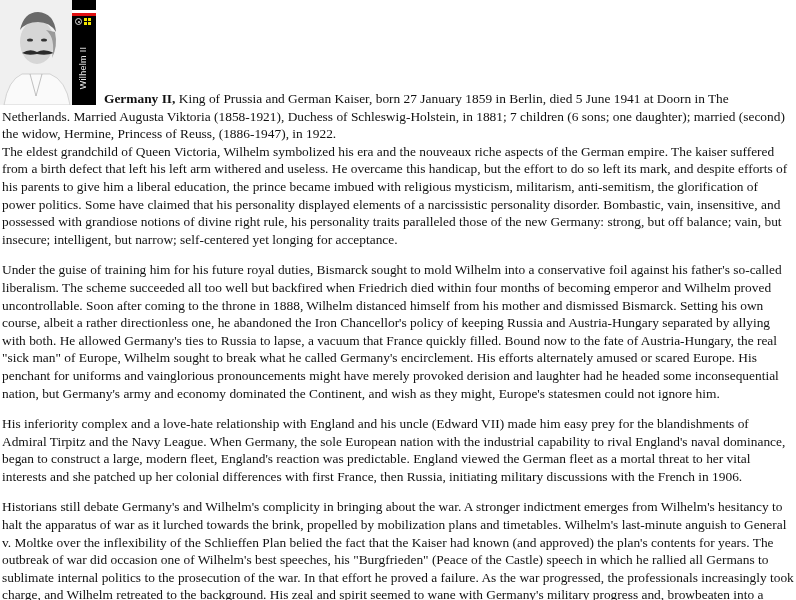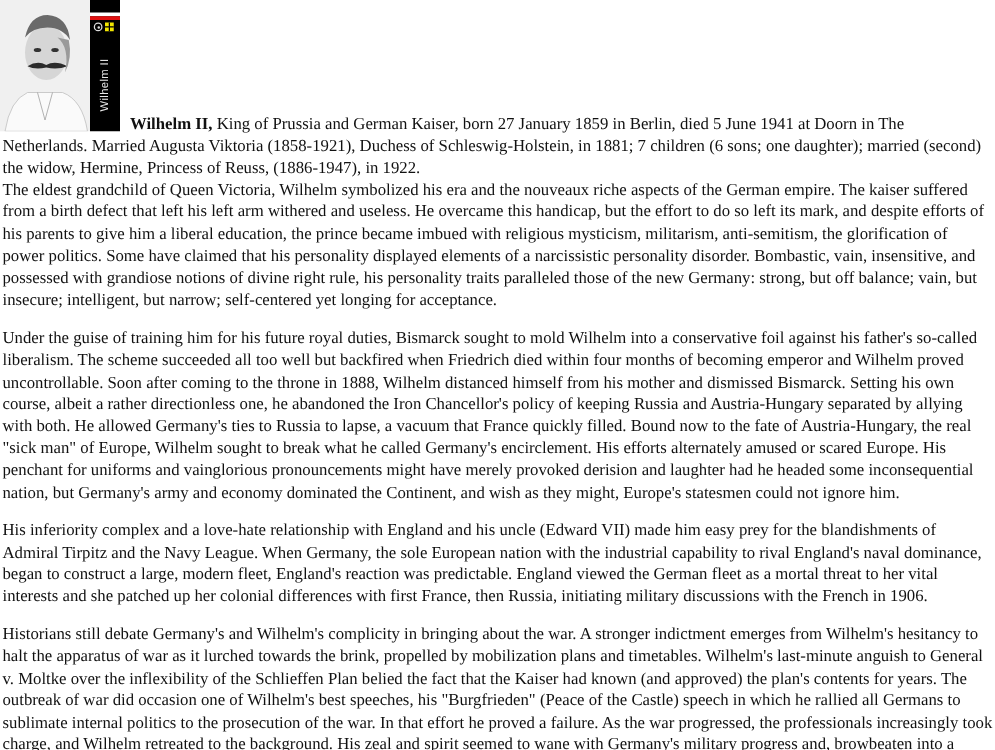--- a/index.html
+++ b/index.html
@@ -59,21 +59,21 @@
       <div class="strip">
         <div class="band-white"></div>
         <div class="band-red"></div>
         <div class="icons">
           <span class="ic-circle"></span>
           <span class="ic-cross"></span>
         </div>
         <span class="vlabel">Wilhelm II</span>
       </div>
     </div>
-    <p class="lead"><b>Wilhelm II,</b><span> King of Prussia and German Kaiser, born 27 January 1859 in Berlin, died 5 June 1941 at Doorn in The Netherlands. Married Augusta Viktoria (1858-1921), Duchess of Schleswig-Holstein, in 1881; 7 children (6 sons; one daughter); married (second) the widow, Hermine, Princess of Reuss, (1886-1947), in 1922.</span></p>
+    <p class="lead"><b>Germany II,</b><span> King of Prussia and German Kaiser, born 27 January 1859 in Berlin, died 5 June 1941 at Doorn in The Netherlands. Married Augusta Viktoria (1858-1921), Duchess of Schleswig-Holstein, in 1881; 7 children (6 sons; one daughter); married (second) the widow, Hermine, Princess of Reuss, (1886-1947), in 1922.</span></p>
     <div class="clear"></div>
   </div>
 
   <p>The eldest grandchild of Queen Victoria, Wilhelm symbolized his era and the nouveaux riche aspects of the German empire. The kaiser suffered from a birth defect that left his left arm withered and useless. He overcame this handicap, but the effort to do so left its mark, and despite efforts of his parents to give him a liberal education, the prince became imbued with religious mysticism, militarism, anti-semitism, the glorification of power politics. Some have claimed that his personality displayed elements of a narcissistic personality disorder. Bombastic, vain, insensitive, and possessed with grandiose notions of divine right rule, his personality traits paralleled those of the new Germany: strong, but off balance; vain, but insecure; intelligent, but narrow; self-centered yet longing for acceptance.</p>
   <p>Under the guise of training him for his future royal duties, Bismarck sought to mold Wilhelm into a conservative foil against his father's so-called liberalism. The scheme succeeded all too well but backfired when Friedrich died within four months of becoming emperor and Wilhelm proved uncontrollable. Soon after coming to the throne in 1888, Wilhelm distanced himself from his mother and dismissed Bismarck. Setting his own course, albeit a rather directionless one, he abandoned the Iron Chancellor's policy of keeping Russia and Austria-Hungary separated by allying with both. He allowed Germany's ties to Russia to lapse, a vacuum that France quickly filled. Bound now to the fate of Austria-Hungary, the real "sick man" of Europe, Wilhelm sought to break what he called Germany's encirclement. His efforts alternately amused or scared Europe. His penchant for uniforms and vainglorious pronouncements might have merely provoked derision and laughter had he headed some inconsequential nation, but Germany's army and economy dominated the Continent, and wish as they might, Europe's statesmen could not ignore him.</p>
   <p>His inferiority complex and a love-hate relationship with England and his uncle (Edward VII) made him easy prey for the blandishments of Admiral Tirpitz and the Navy League. When Germany, the sole European nation with the industrial capability to rival England's naval dominance, began to construct a large, modern fleet, England's reaction was predictable. England viewed the German fleet as a mortal threat to her vital interests and she patched up her colonial differences with first France, then Russia, initiating military discussions with the French in 1906.</p>
   <p>Historians still debate Germany's and Wilhelm's complicity in bringing about the war. A stronger indictment emerges from Wilhelm's hesitancy to halt the apparatus of war as it lurched towards the brink, propelled by mobilization plans and timetables. Wilhelm's last-minute anguish to General v. Moltke over the inflexibility of the Schlieffen Plan belied the fact that the Kaiser had known (and approved) the plan's contents for years. The outbreak of war did occasion one of Wilhelm's best speeches, his "Burgfrieden" (Peace of the Castle) speech in which he rallied all Germans to sublimate internal politics to the prosecution of the war. In that effort he proved a failure. As the war progressed, the professionals increasingly took charge, and Wilhelm retreated to the background. His zeal and spirit seemed to wane with Germany's military progress and, browbeaten into a number of disastrous cabinet appointments by Ludendorff, his popularity plummeted. The final blow came when his ministers and the public understood Wilson's October armistice note to mean that the Kaiser's very presence prevented peace. At the end, his generals told him his troops would march home to restore order, but not in his name. It was best, they</p>
 </div>
 
 </body></html>

